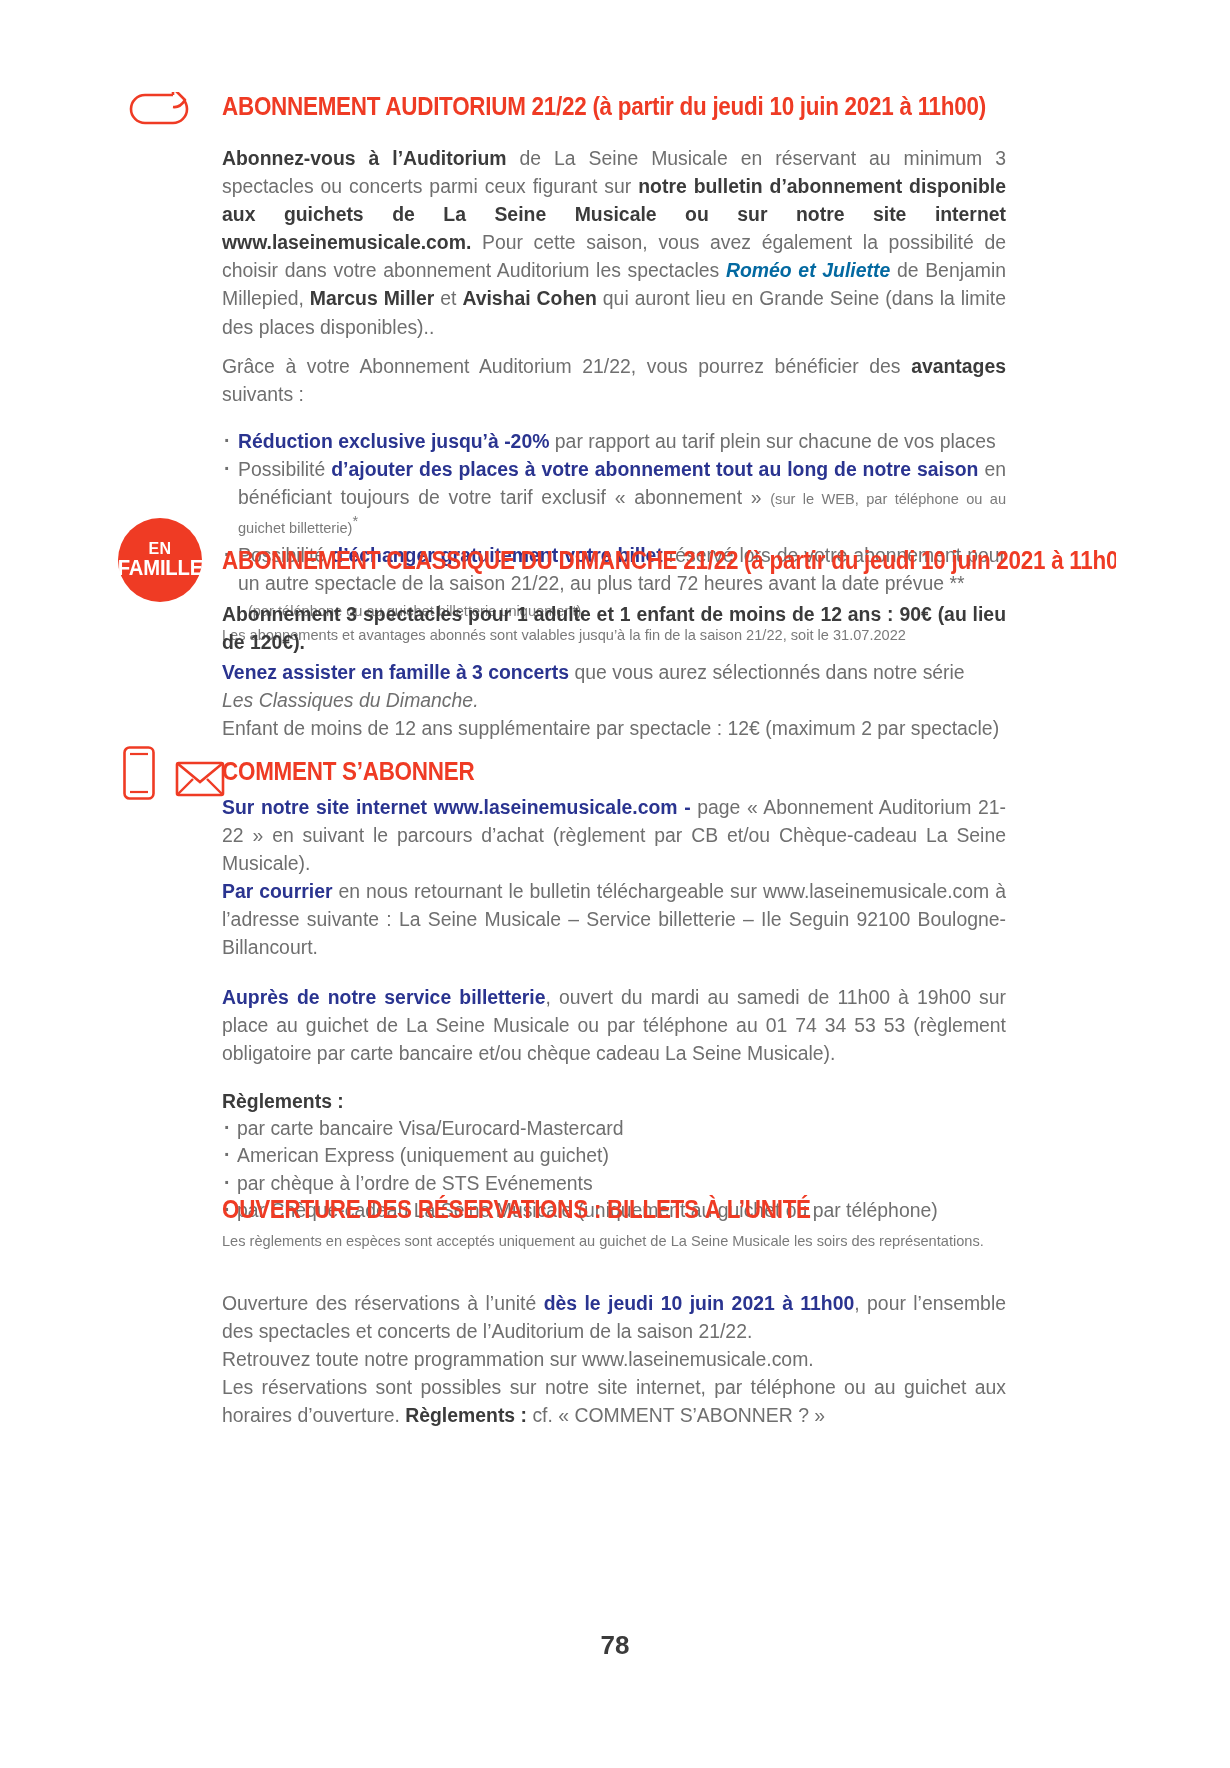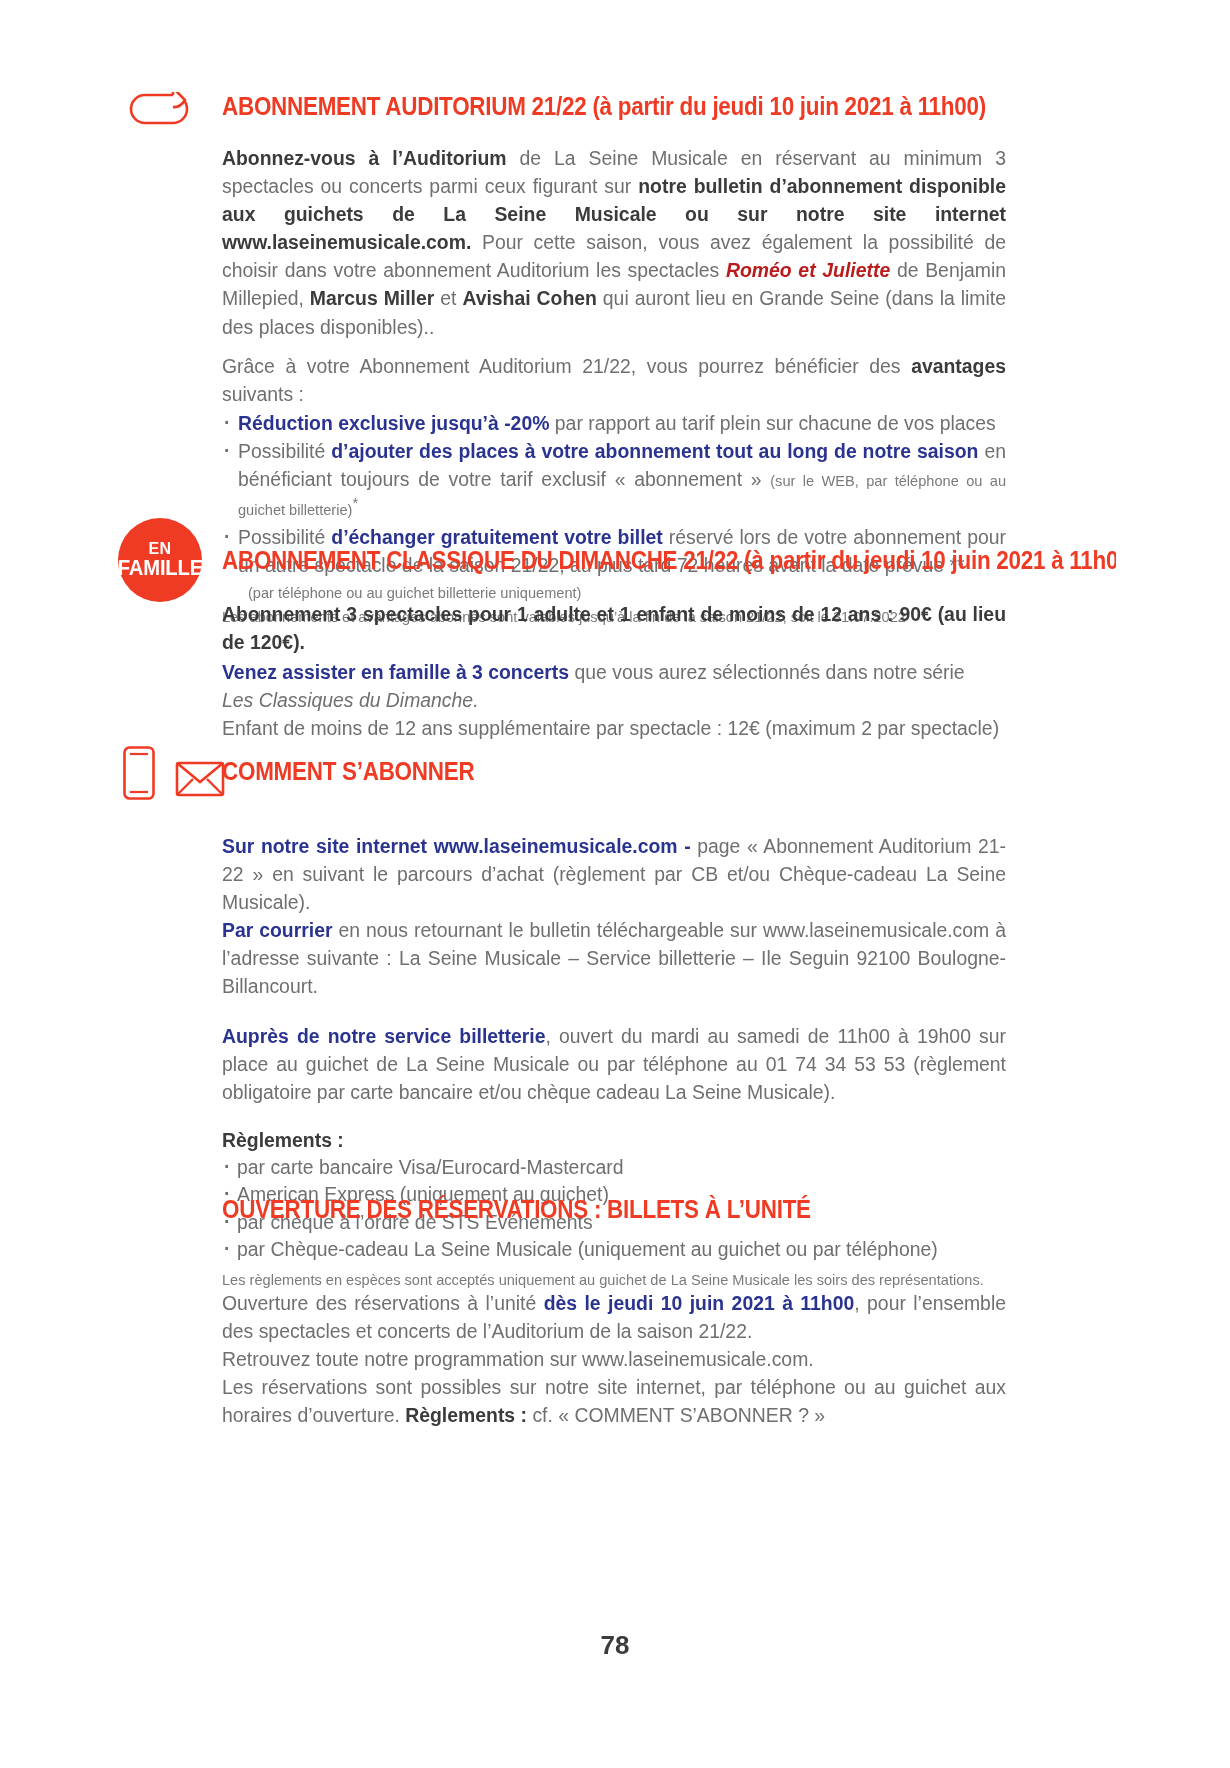--- a/index.html
+++ b/index.html
@@ -25,21 +25,21 @@
 
   
   .p{
     font-size:19.4px;line-height:28.1px;color:#6f6f6f;
     text-align:justify;margin:0;
   }
   .p.left{text-align:left;}
   b,.b{font-weight:bold;color:#3b3b3b;}
   .blue{color:#2a3490;font-weight:bold;}
   .it{font-style:italic;}
-  .bi{font-weight:bold;font-style:italic;color:#b91c1c;}
+  .bi{font-weight:bold;font-style:italic;color:#0369a1;}
   .small{font-size:14.6px;line-height:20px;color:#7a7a7a;font-weight:normal;}
   .foot{font-size:14.6px;line-height:21px;color:#7a7a7a;text-align:left;margin:0;}
   .foot.indent{padding-left:26px;}
   ul.bul{list-style:none;margin:0;padding:0;}
   ul.bul li{
     font-size:19.4px;line-height:28.1px;color:#6f6f6f;
     text-align:justify;padding-left:16px;position:relative;
   }
   ul.bul li::before{
     content:"·";position:absolute;left:2px;top:-1px;color:#6f6f6f;font-weight:bold;
@@ -88,21 +88,21 @@
 
   <div class="col" style="top:144px;">
     <p class="p">
       <span class="b">Abonnez-vous à l’Auditorium</span><span> de La Seine Musicale en réservant au minimum 3 spectacles ou concerts parmi ceux figurant sur </span><span class="b">notre bulletin d’abonnement disponible aux guichets de La Seine Musicale ou sur notre site internet www.laseinemusicale.com.</span><span> Pour cette saison, vous avez également la possibilité de choisir dans votre abonnement Auditorium les spectacles </span><span class="bi">Roméo et Juliette</span><span> de Benjamin Millepied, </span><span class="b">Marcus Miller</span><span> et </span><span class="b">Avishai Cohen</span><span> qui auront lieu en Grande Seine (dans la limite des places disponibles)..</span>
     </p>
 
     <p class="p" style="margin-top:11px;">
       <span>Grâce à votre Abonnement Auditorium 21/22, vous pourrez bénéficier des </span><span class="b">avantages</span><span> suivants :</span>
     </p>
 
-    <ul class="bul" style="margin-top:1px;">
+    <ul class="bul" style="margin-top:19px;">
       <li>
         <span class="blue">Réduction exclusive jusqu’à -20%</span><span> par rapport au tarif plein sur chacune de vos places</span>
       </li>
       <li>
         <span>Possibilité </span><span class="blue">d’ajouter des places à votre abonnement tout au long de notre saison</span><span> en bénéficiant toujours de votre tarif exclusif « abonnement » </span><span class="small">(sur le WEB, par téléphone ou au guichet billetterie)</span><sup class="small">*</sup>
       </li>
       <li>
         <span>Possibilité </span><span class="blue">d’échanger gratuitement votre billet</span><span> réservé lors de votre abonnement pour un autre spectacle de la saison 21/22, au plus tard 72 heures avant la date prévue **</span>
       </li>
     </ul>
@@ -141,21 +141,21 @@
     <svg width="50" height="38" viewBox="0 0 50 38">
       <rect x="2" y="3" width="46" height="32" rx="1.5" fill="none" stroke="#ef3b24" stroke-width="2.6"></rect>
       <polyline points="2,3 25,22 48,3" fill="none" stroke="#ef3b24" stroke-width="2.6"></polyline>
       <line x1="2" y1="35" x2="18" y2="19" stroke="#ef3b24" stroke-width="2.4"></line>
       <line x1="48" y1="35" x2="32" y2="19" stroke="#ef3b24" stroke-width="2.4"></line>
     </svg>
   </div>
 
   <div class="section-head" style="top:758px;">COMMENT S’ABONNER</div>
 
-  <div class="col" style="top:832px;">
+  <div class="col" style="top:793px;">
     <p class="p">
       <span class="blue">Sur notre site internet www.laseinemusicale.com -</span><span> page « Abonnement Auditorium 21-22 » en suivant le parcours d’achat (règlement par CB et/ou Chèque-cadeau La Seine Musicale).</span>
     </p>
     <p class="p" style="margin-top:0;">
       <span class="blue">Par courrier</span><span> en nous retournant le bulletin téléchargeable sur www.laseinemusicale.com à l’adresse suivante : La Seine Musicale – Service billetterie – Ile Seguin 92100 Boulogne-Billancourt.</span>
     </p>
     <p class="p" style="margin-top:21px;">
       <span class="blue">Auprès de notre service billetterie</span><span>, ouvert du mardi au samedi de 11h00 à 19h00 sur place au guichet de La Seine Musicale ou par téléphone au 01 74 34 53 53 (règlement obligatoire par carte bancaire et/ou chèque cadeau La Seine Musicale).</span>
     </p>
 

